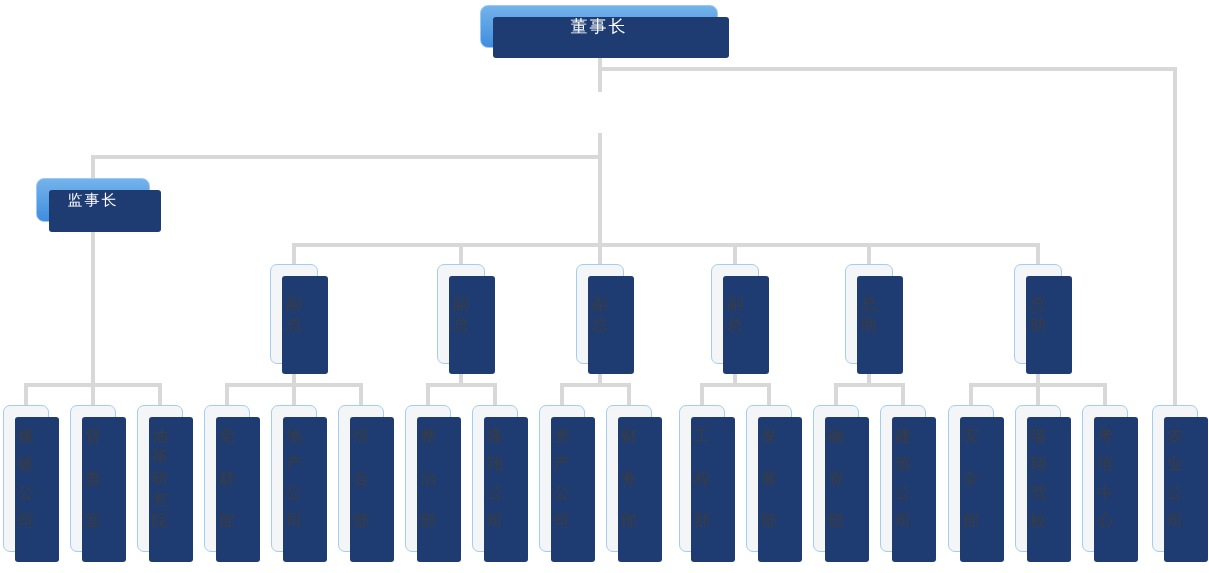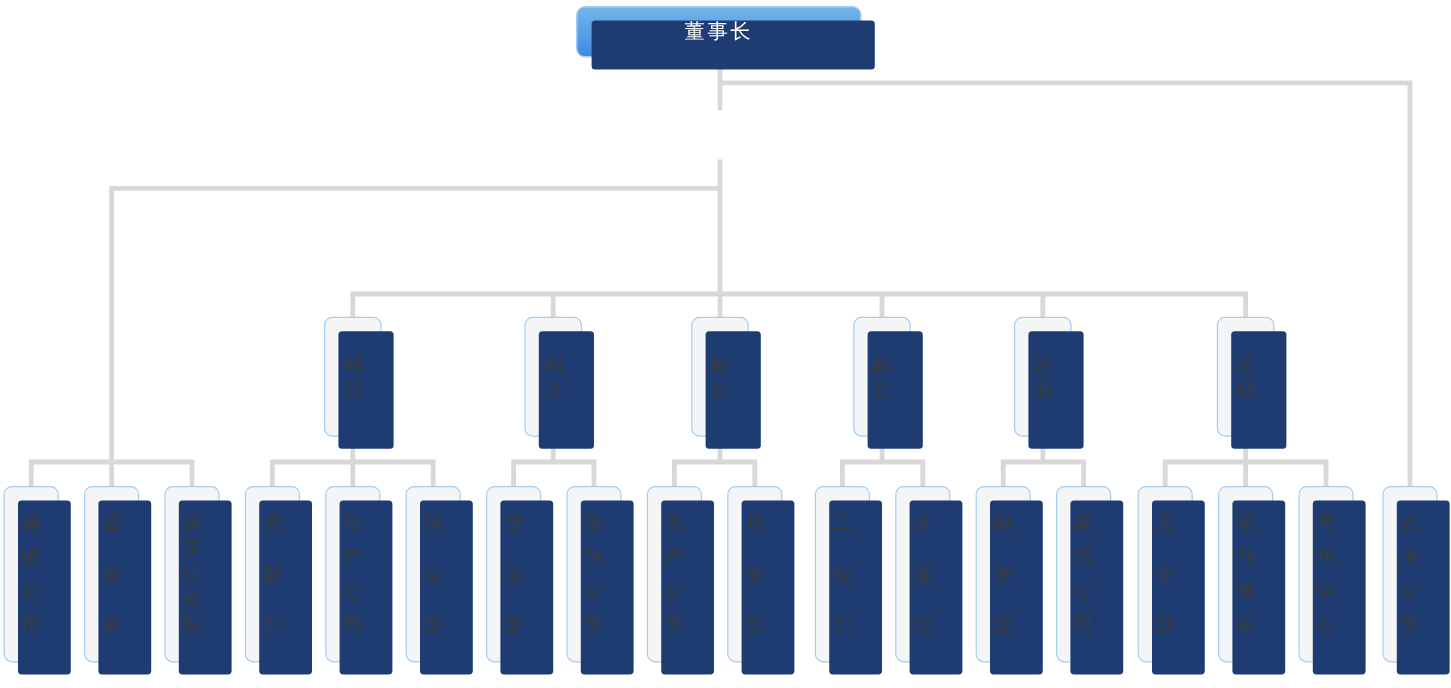--- a/index.html
+++ b/index.html
@@ -110,20 +110,21 @@
     <path d="M735 363 V385"></path>
     <path d="M836 407 V385 H903 V407"></path>
     <path d="M869 363 V385"></path>
     <path d="M971 407 V385 H1105 V407"></path>
     <path d="M1038 363 V407"></path>
   </svg>
 
   <div class="node hnode" style="left:480px;top:5px;width:238px;height:43px">董事长</div>
 
 
+  <div class="node hnode" style="left:36px;top:178px;width:114px;height:44px;font-size:15px">监事长</div>
 
   <div class="node vnode mid" style="left:270px">
       <span>副</span>
       <span>总</span>
     </div>
   <div class="node vnode mid" style="left:437px">
       <span>副</span>
       <span>总</span>
     </div>
   <div class="node vnode mid" style="left:576px">

